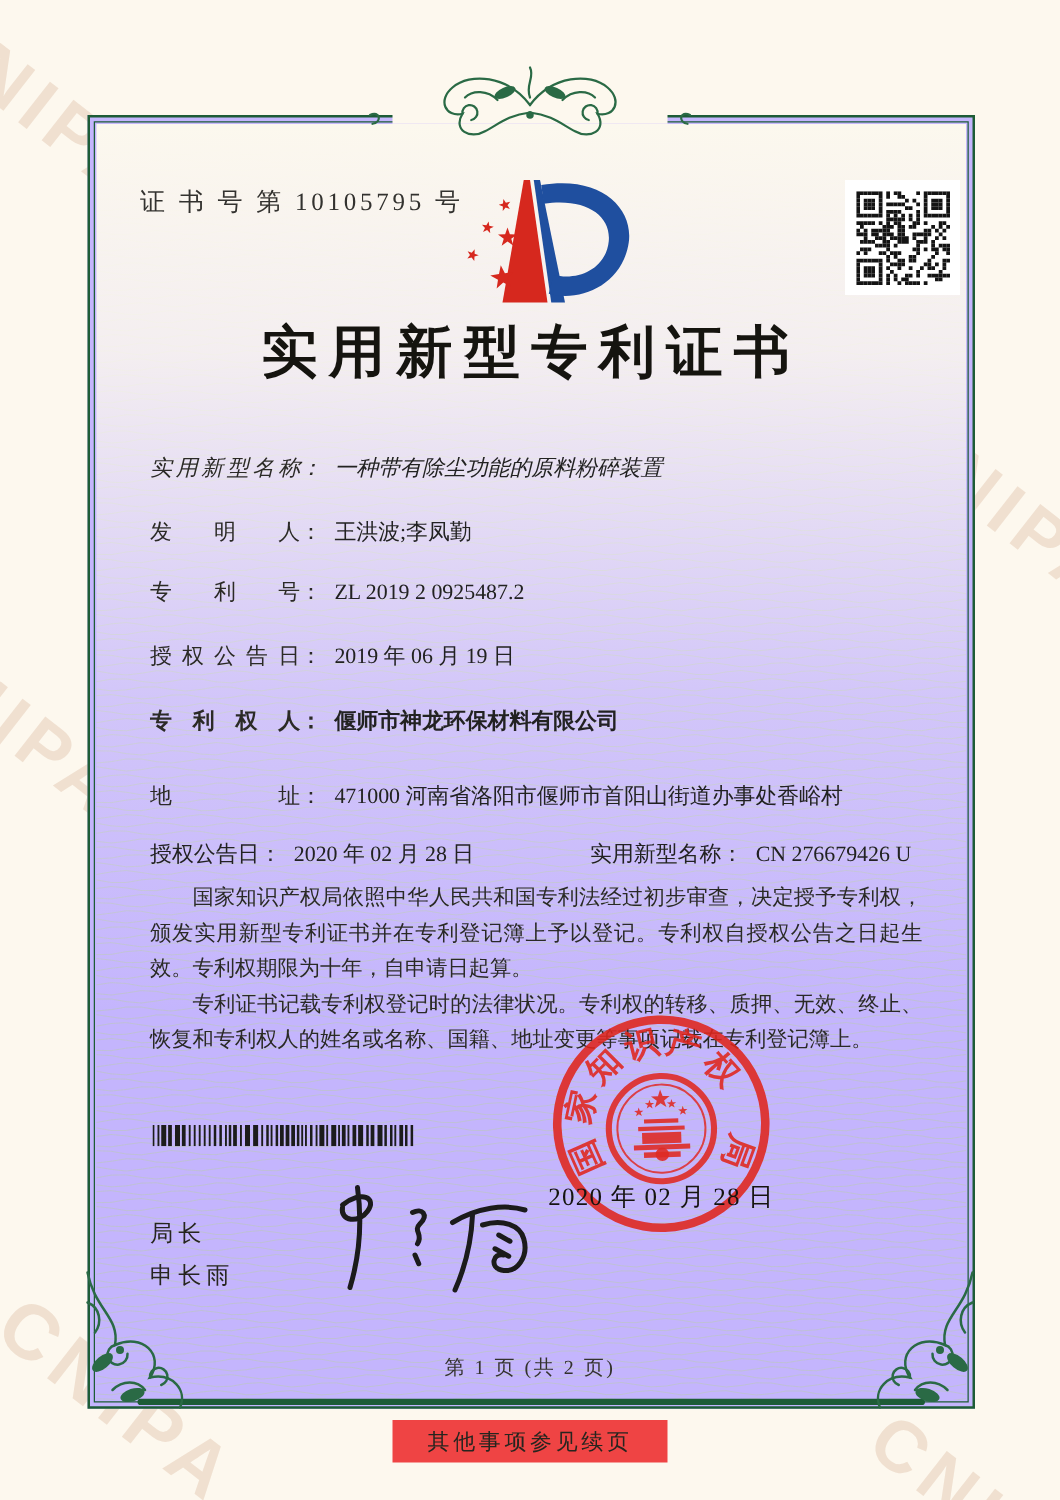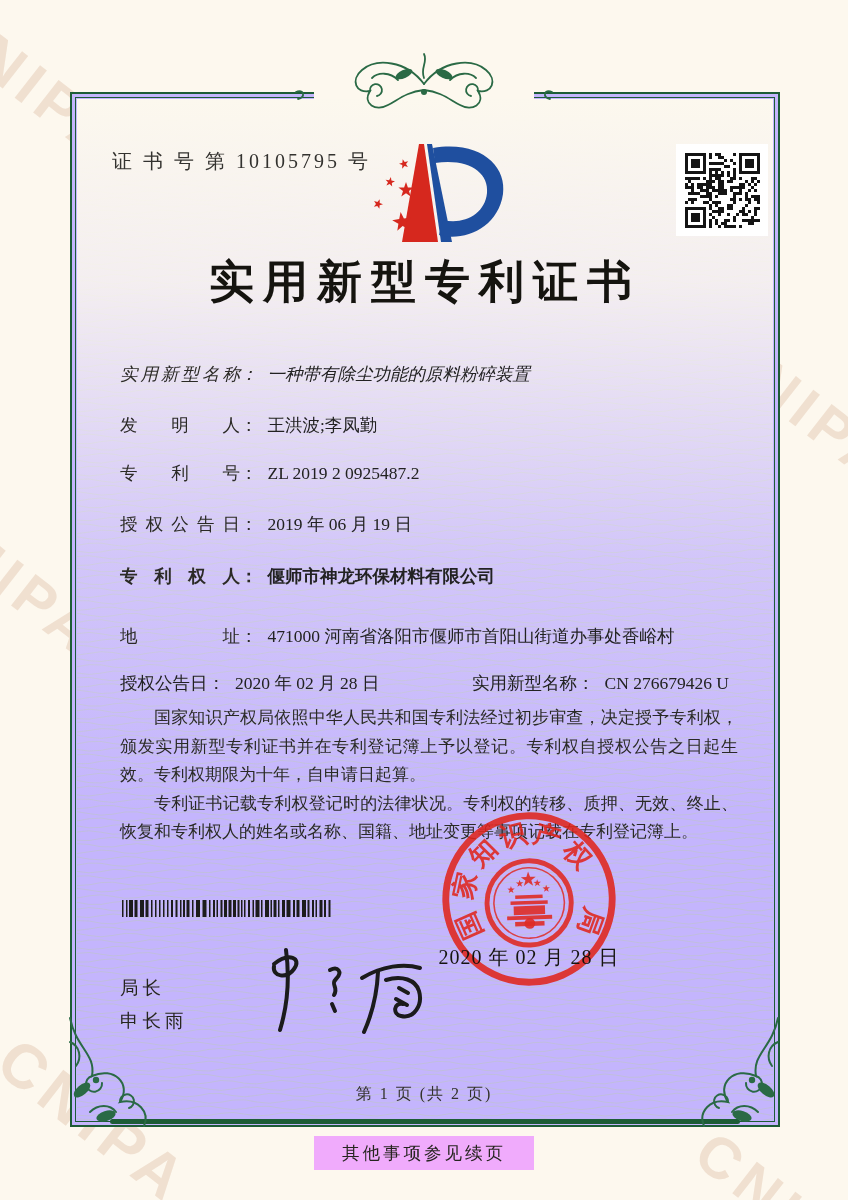--- a/index.html
+++ b/index.html
@@ -25,21 +25,21 @@
   .fvalue{color:#222;}
   .grant2{position:absolute;left:352px;top:0;white-space:nowrap;}
   .paras{position:absolute;left:48px;top:610px;width:618px;text-align:justify;color:#2a2a26;}
   .paras p{margin:0;text-indent:2em;font-size:17px;line-height:28.5px;}
   .barcode{position:absolute;left:50px;top:806px;}
   .signer{position:absolute;left:48px;top:878px;font-size:18.5px;color:#26251f;line-height:33px;letter-spacing:4px;}
   .signature{position:absolute;left:172px;top:848px;}
   .seal{position:absolute;left:436px;top:806px;width:186px;height:186px;transform:rotate(-2deg);opacity:.95;}
   .seal-date{position:absolute;left:434px;top:944px;width:190px;text-align:center;font-size:20px;color:#15140f;letter-spacing:1px;z-index:6;}
   .page-note{position:absolute;left:0;top:1056px;width:100%;text-align:center;font-size:16px;letter-spacing:2px;color:#33322d;margin-top:28px;}
-  .cont-note{position:absolute;left:50%;top:1136px;transform:translateX(-50%);background:#f0abfc;padding:5px 28px;font-size:17.5px;letter-spacing:3px;color:#26251f;}
+  .cont-note{position:absolute;left:50%;top:1136px;transform:translateX(-50%);background:#ef4444;padding:5px 28px;font-size:17.5px;letter-spacing:3px;color:#26251f;}
   .ornament-top{position:absolute;left:294px;top:50px;z-index:3;}
   .corner{position:absolute;z-index:3;}
   svg{display:block;}
 </style>
 </head>
 <body>
 
 <div class="page">
 
   <div class="wm" style="left:-34px;top:-10px;font-size:60px;">CNIPA</div>

